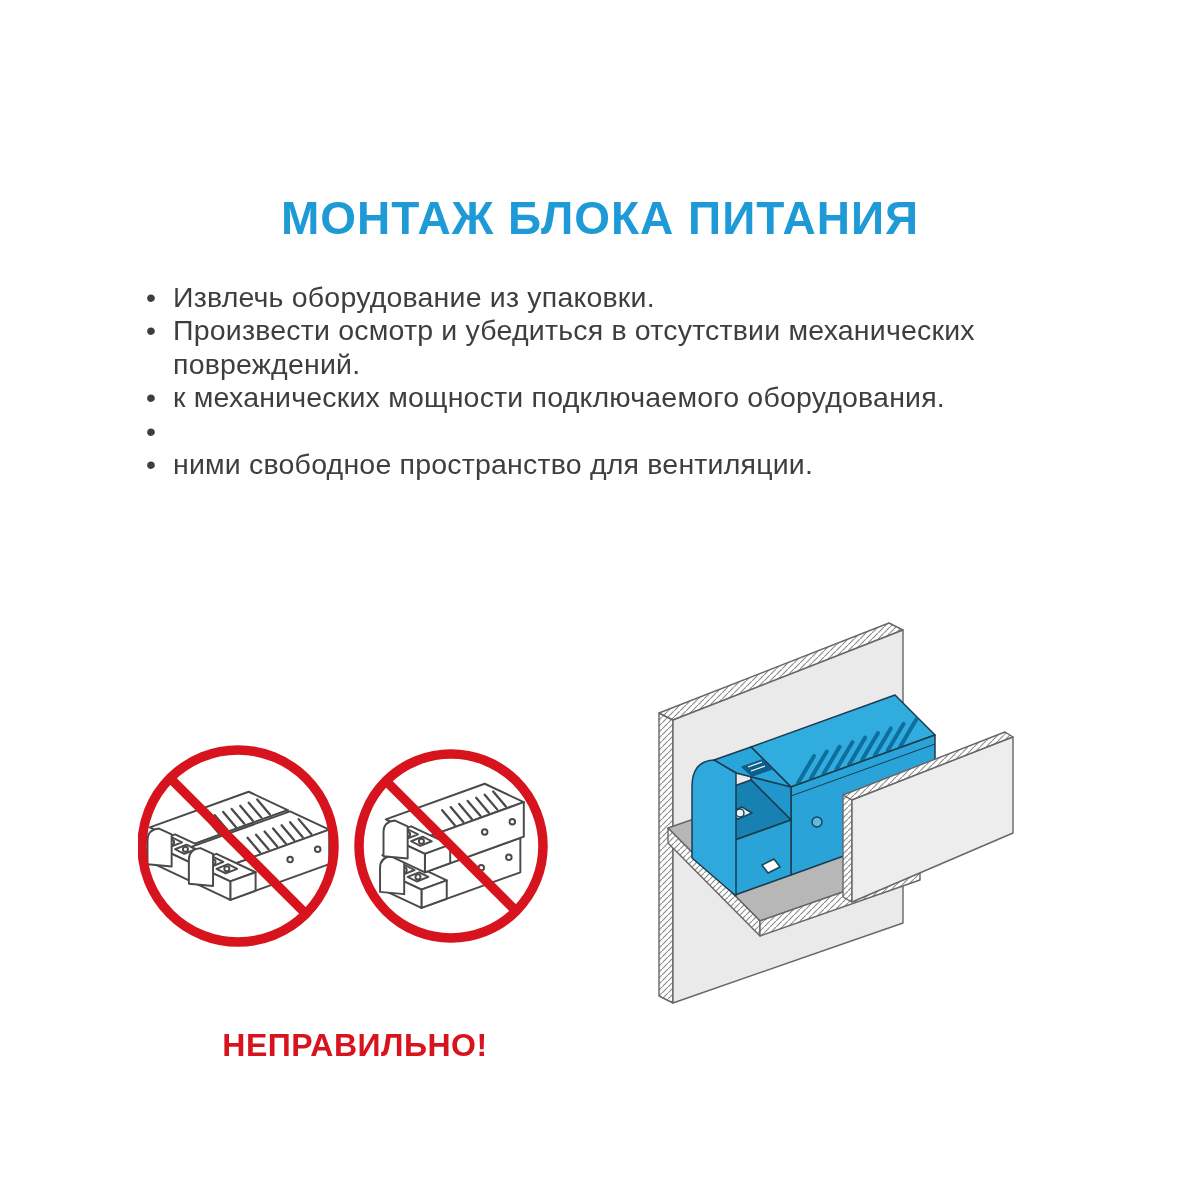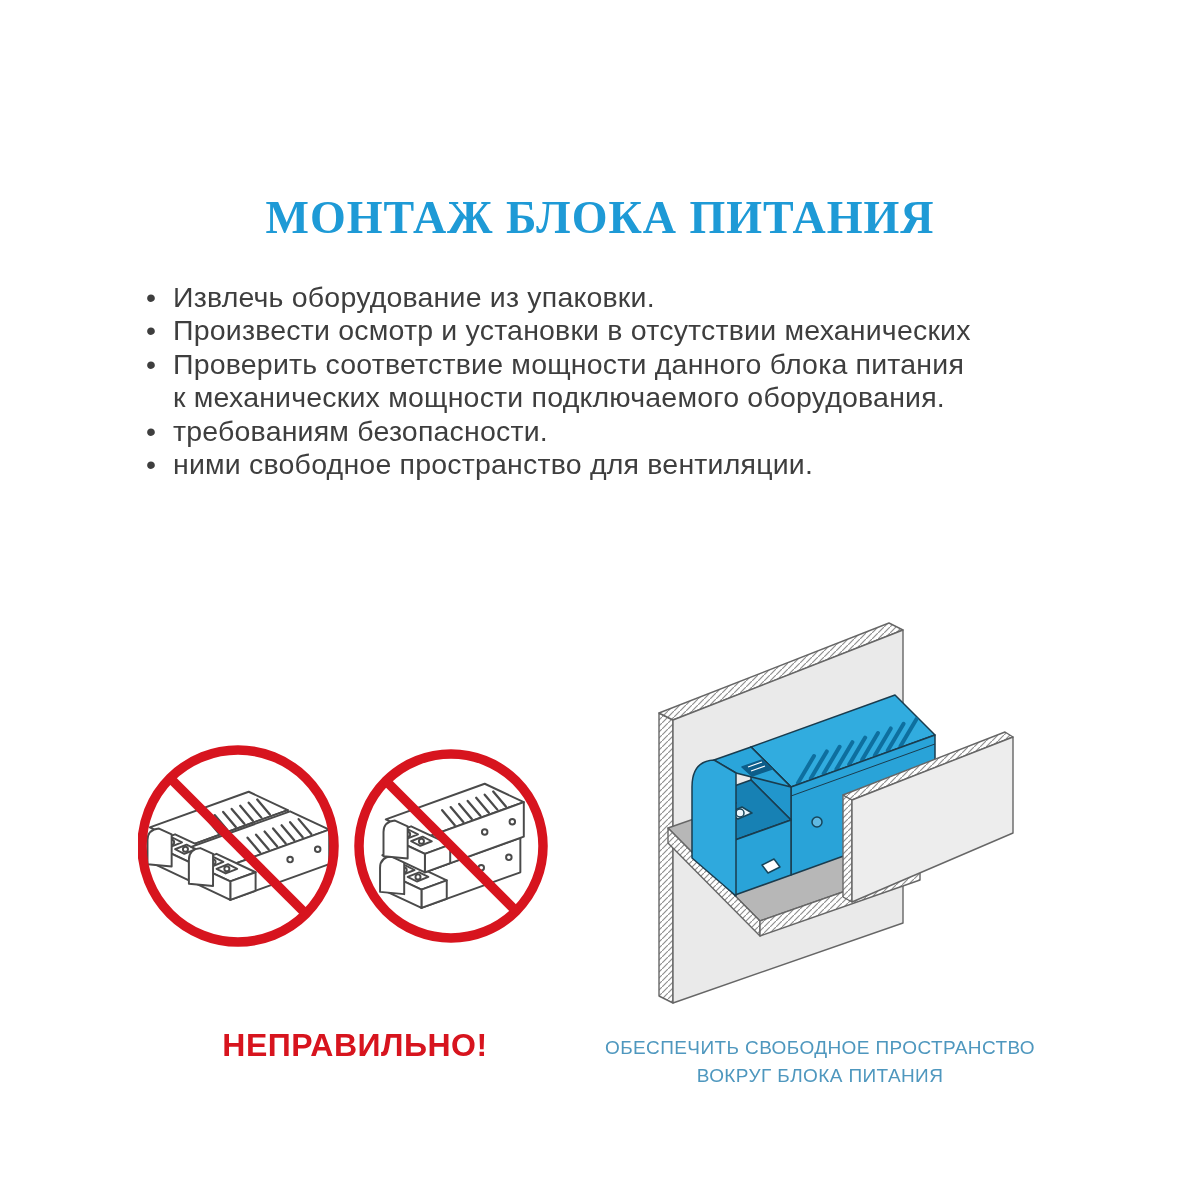--- a/index.html
+++ b/index.html
@@ -8,21 +8,20 @@
     width:1200px;height:1200px;
     background:#ffffff;
     font-family:"Liberation Sans","DejaVu Sans",sans-serif;
     overflow:hidden;
   }
   .title{
     position:absolute;top:160px;left:0;width:1200px;
     text-align:center;
     font-size:46px;font-weight:bold;letter-spacing:1px;
     color:#1E9AD6;
-    font-family:Liberation Serif, serif;
   }
   .instructions{
     position:absolute;top:281px;left:146px;width:905px;
     color:#3E3E3E;
     font-size:28.5px;line-height:33.4px;letter-spacing:0.2px;
   }
   .item{display:flex;align-items:flex-start;}
   .bullet{width:27px;flex:0 0 27px;}
   .lines{flex:1;}
   .wrong-label{
@@ -51,34 +50,33 @@
   <div class="instructions">
     <div class="item">
       <span class="bullet">•</span>
       <div class="lines">
           <div>Извлечь оборудование из упаковки.</div>
         </div>
     </div>
     <div class="item">
       <span class="bullet">•</span>
       <div class="lines">
-        <div>Произвести осмотр и установки в отсутствии механических</div>
-      </div>
-    </div>
-    <div class="item">
-      <span class="bullet">•</span>
-      <div class="lines">
-        <div>Проверить соответствие мощности данного блока питания</div>
+        <div>Произвести осмотр и убедиться в отсутствии механических</div>
+        <div>повреждений.</div>
+      </div>
+    </div>
+    <div class="item">
+      <span class="bullet">•</span>
+      <div class="lines">
         <div>к механических мощности подключаемого оборудования.</div>
       </div>
     </div>
     <div class="item">
       <span class="bullet">•</span>
       <div class="lines">
-        <div>требованиям безопасности.</div>
       </div>
     </div>
     <div class="item">
       <span class="bullet">•</span>
       <div class="lines">
         <div>ними свободное пространство для вентиляции.</div>
       </div>
     </div>
   </div>
 
@@ -204,18 +202,14 @@
       <polygon points="112,250 124,244 130,252 118,258" fill="#ffffff" stroke="#17455A"></polygon>
     </g>
 
     <g stroke="#666666" stroke-width="1.4" stroke-linejoin="round">
       <polygon points="193,180 202,185 202,287 193,282" fill="url(#hatch)"></polygon>
       <polygon points="193,180 355,117 363,122 202,185" fill="url(#hatch)"></polygon>
       <polygon points="202,185 363,122 363,218 202,287" fill="#EDEDED"></polygon>
     </g>
   </svg>
 
-  <div class="clearance-caption">
-    <div>ОБЕСПЕЧИТЬ СВОБОДНОЕ ПРОСТРАНСТВО</div>
-    <div>ВОКРУГ БЛОКА ПИТАНИЯ</div>
-  </div>
 
 </div>
 
 </body></html>

